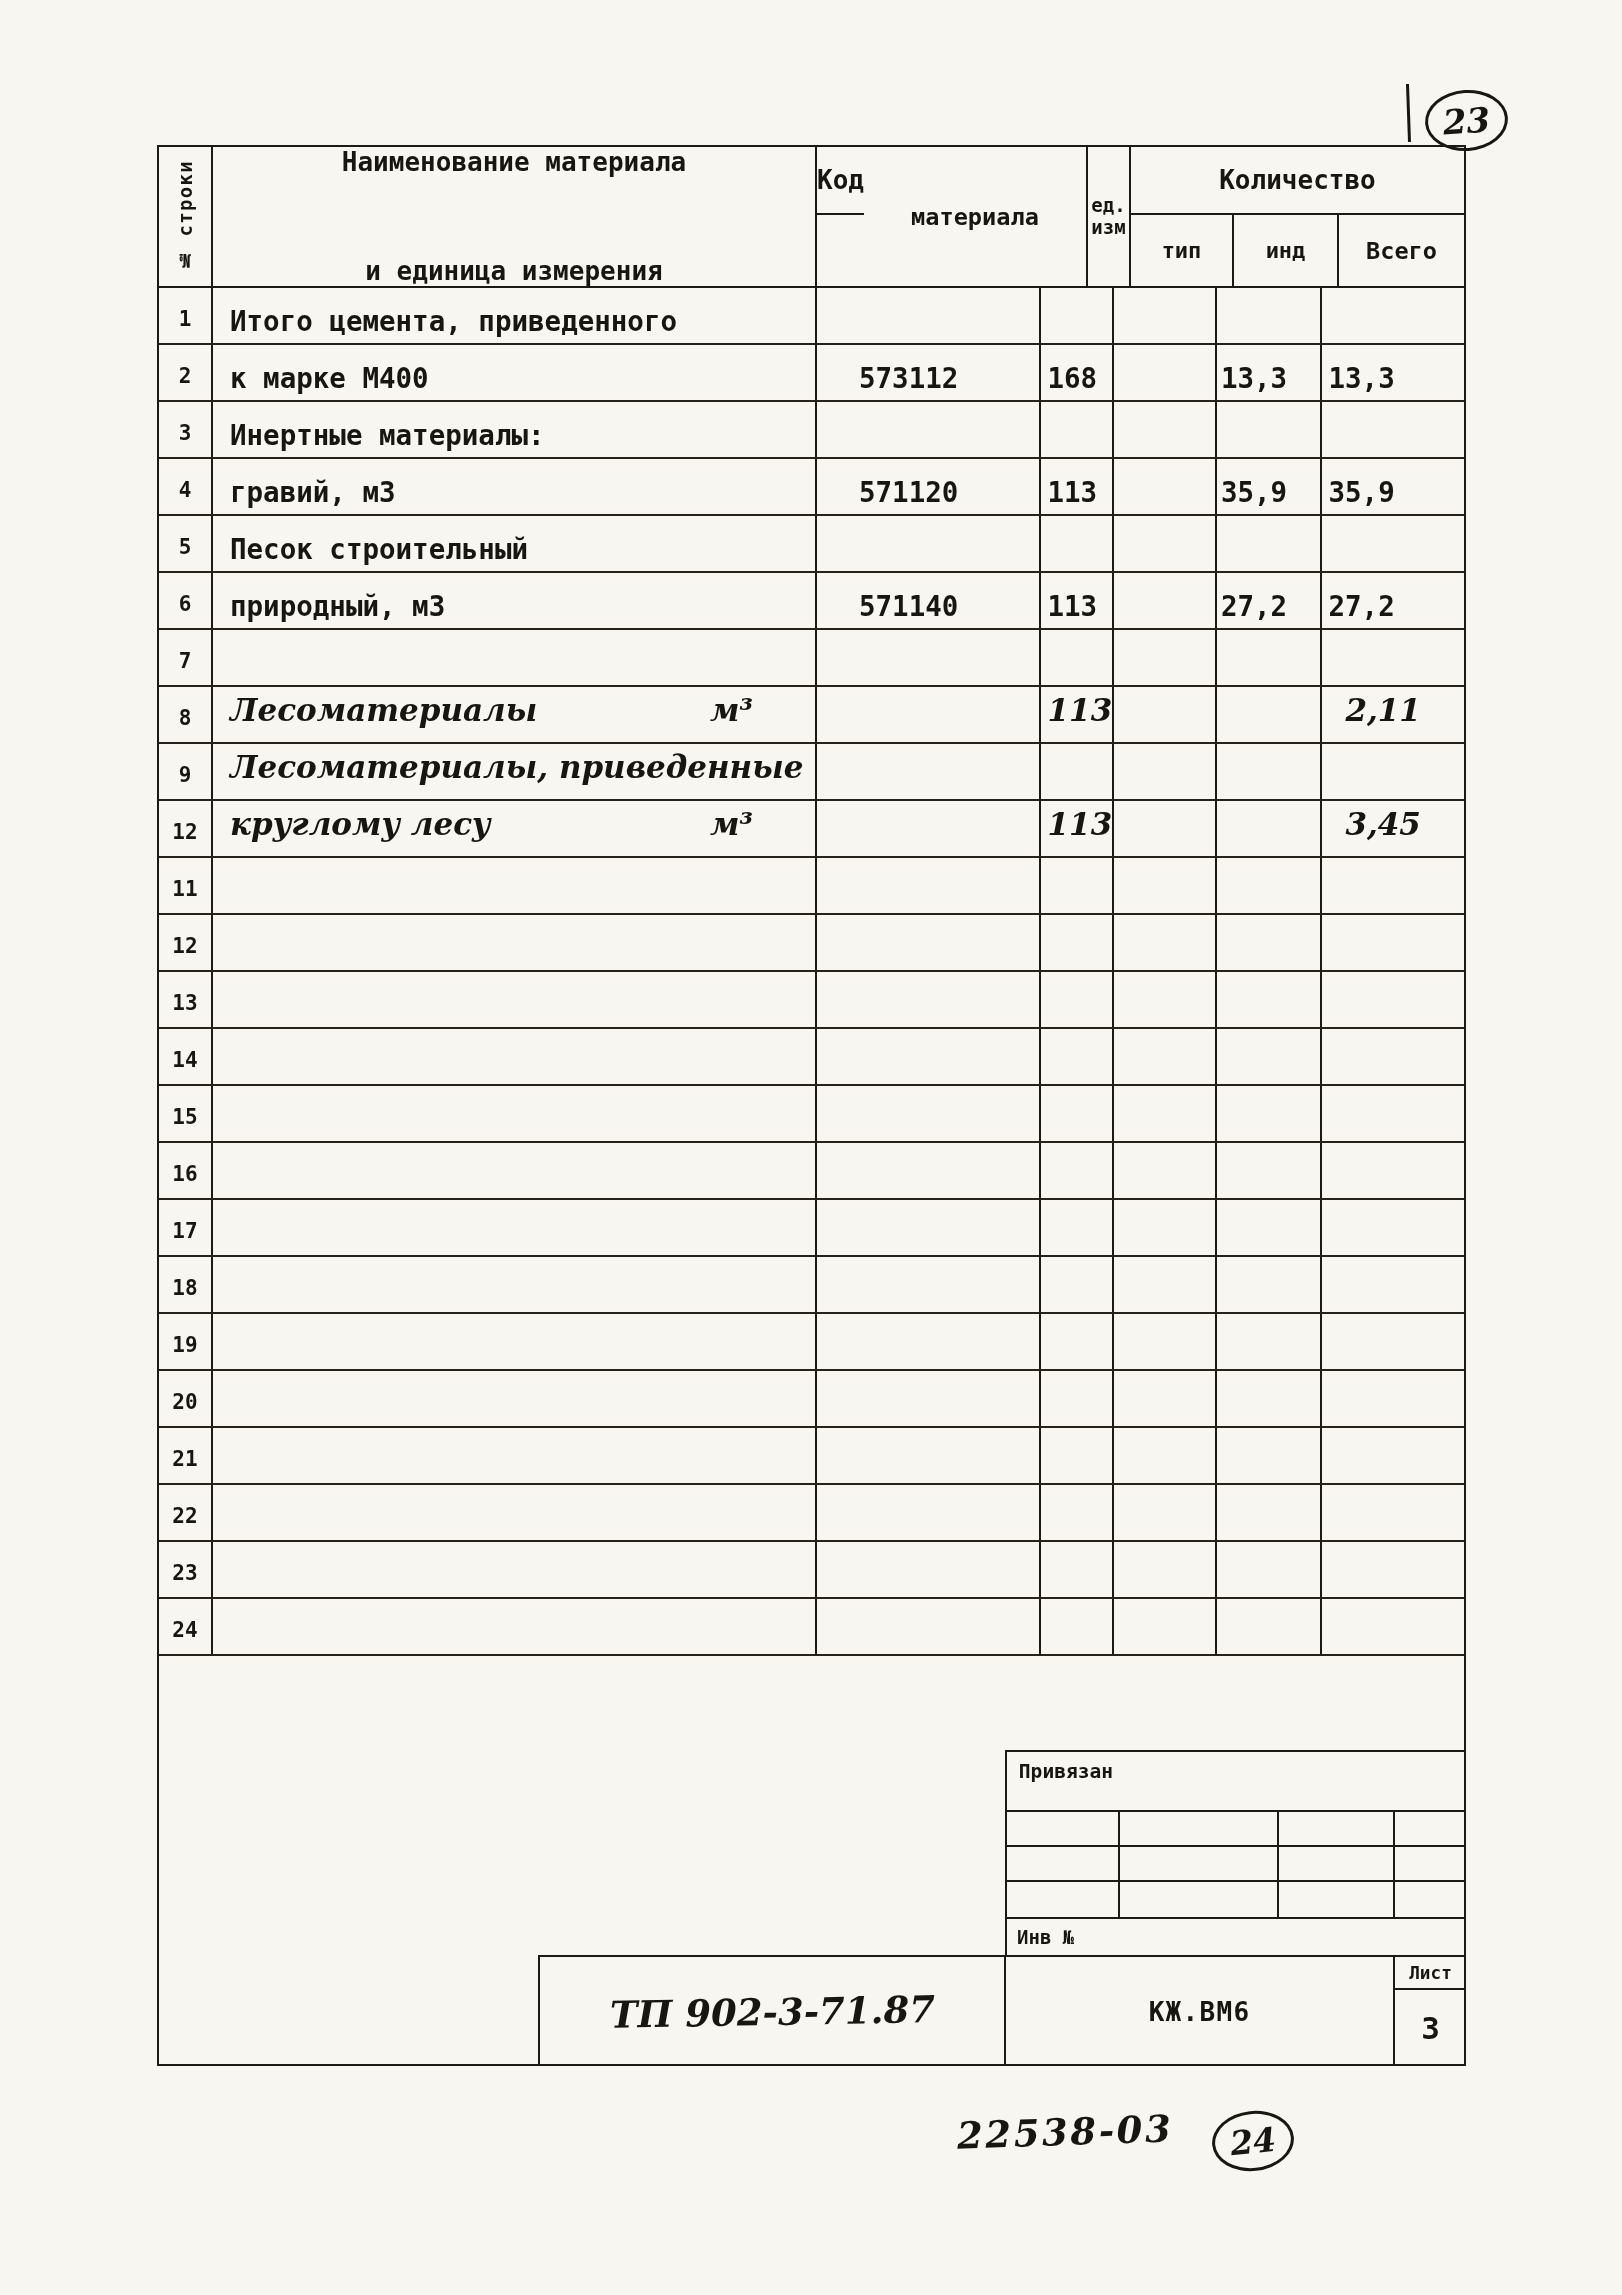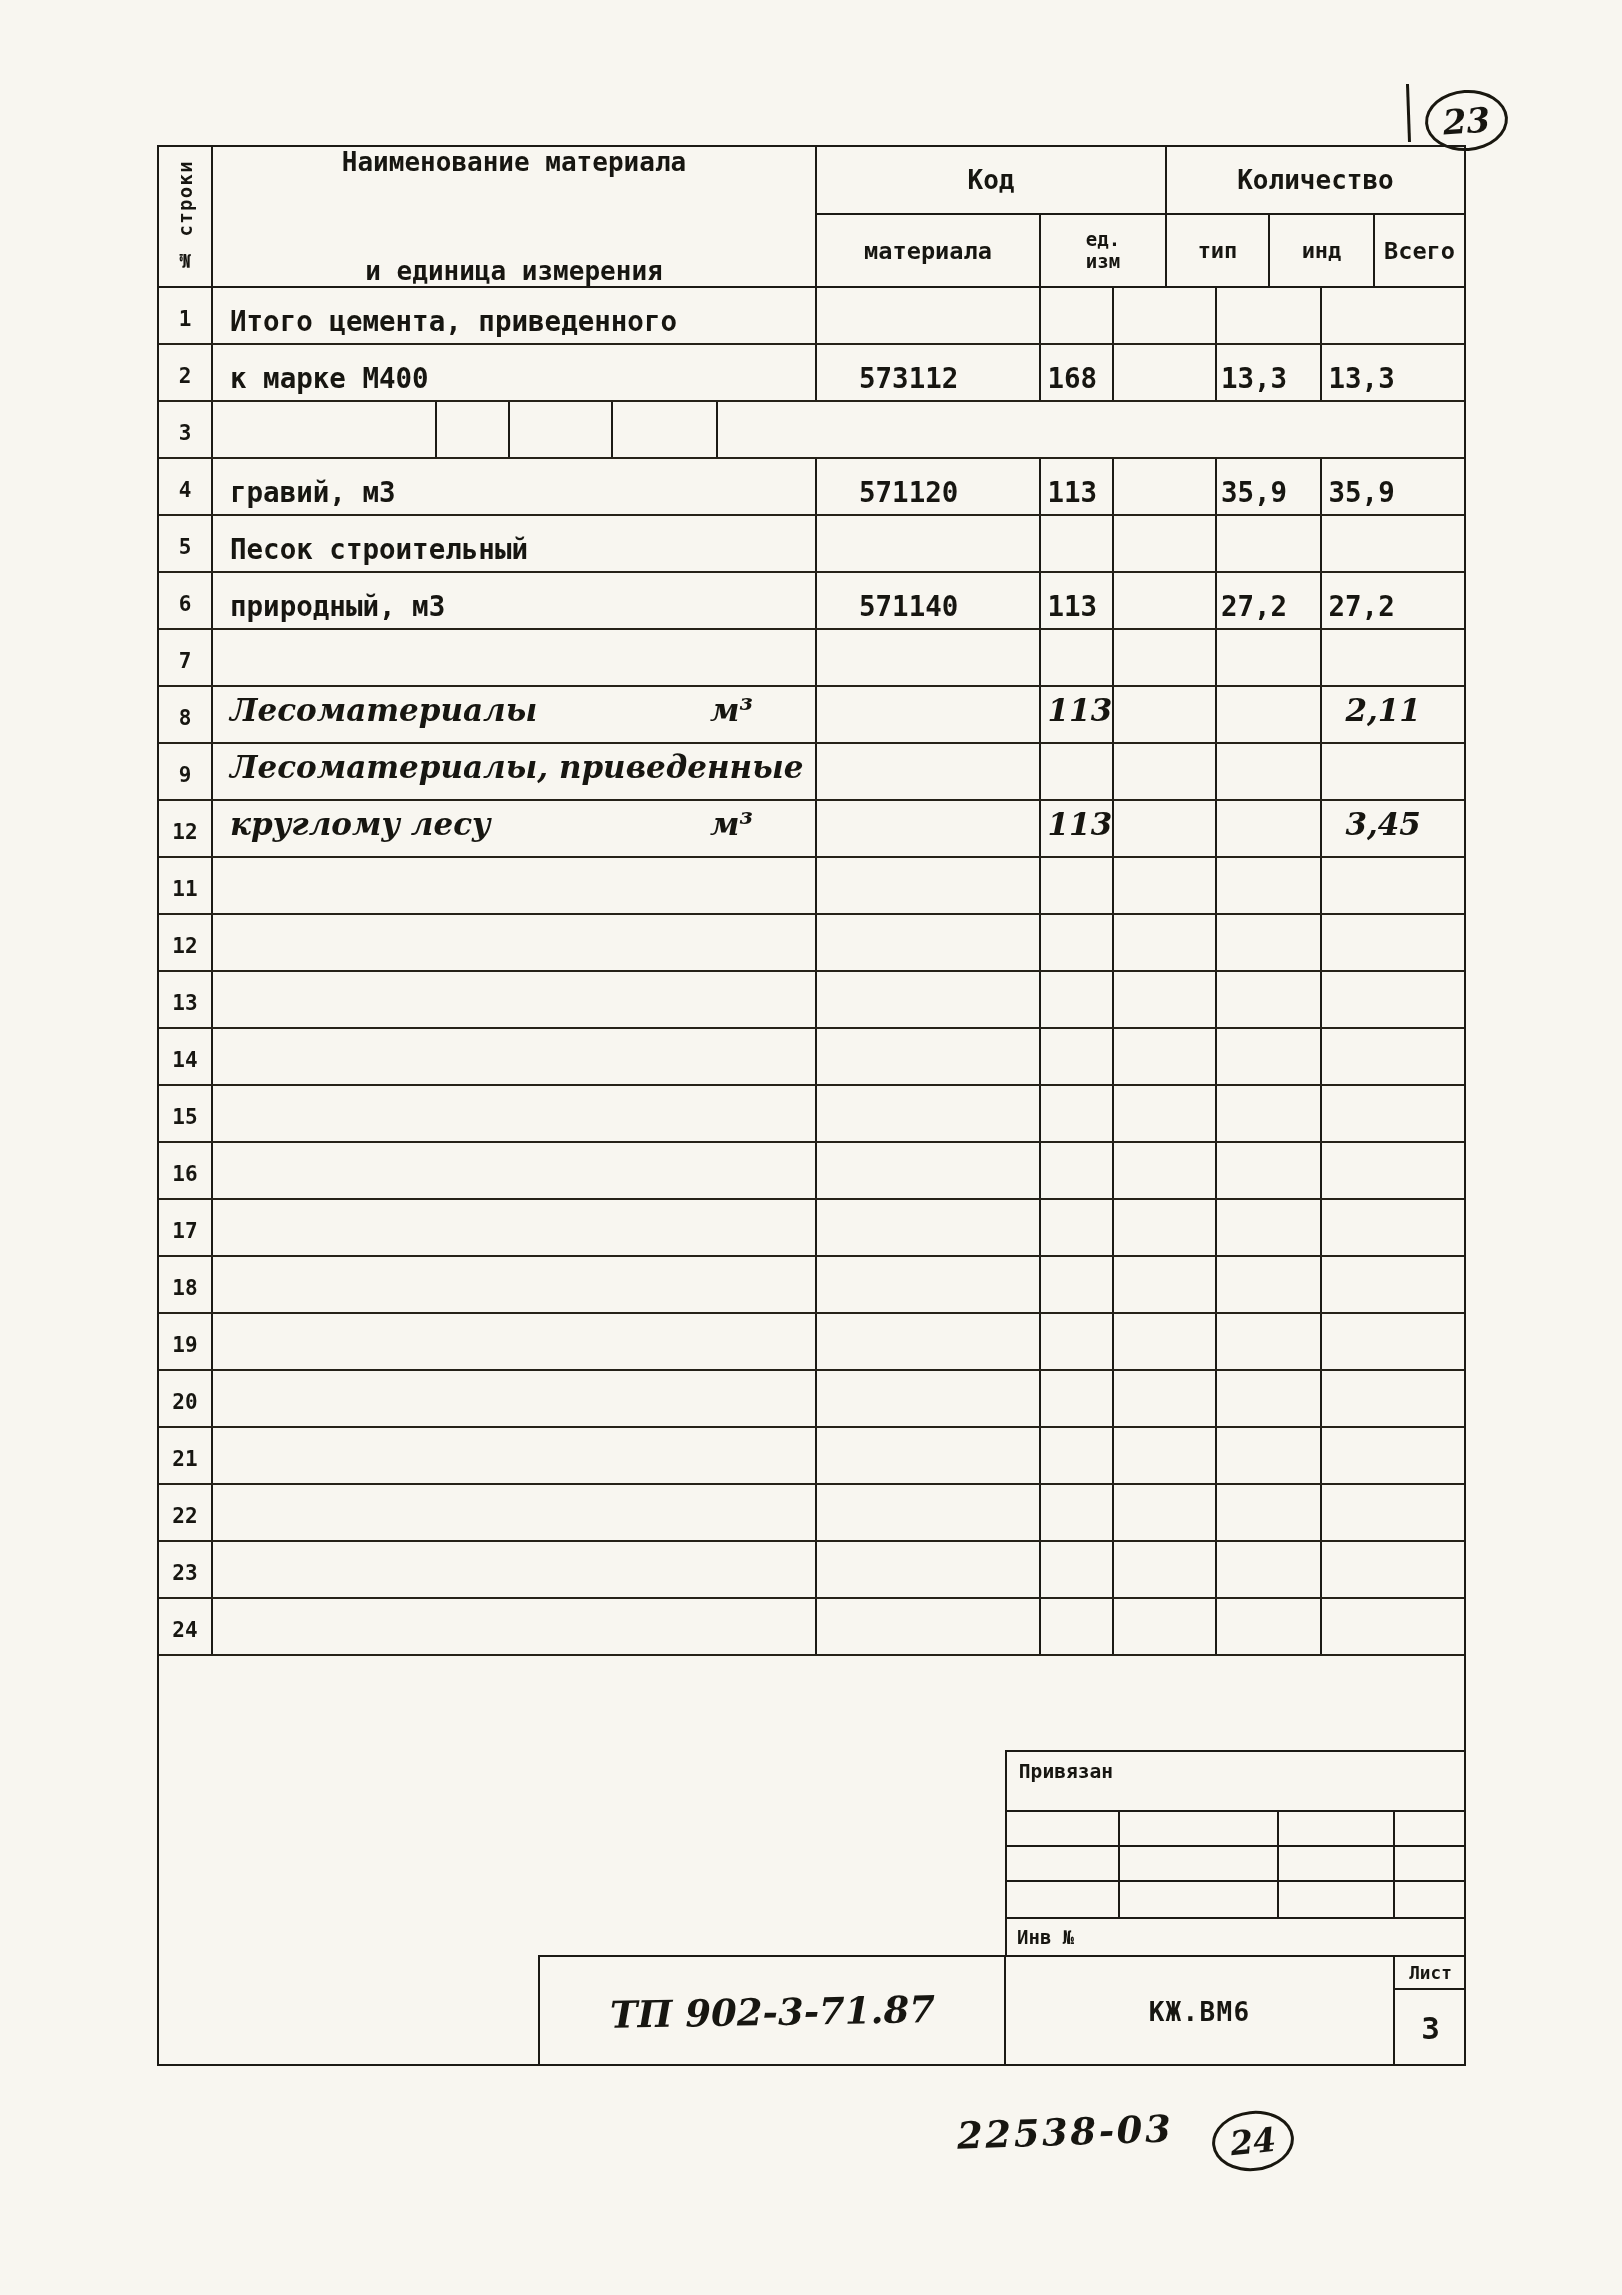--- a/index.html
+++ b/index.html
@@ -7,21 +7,21 @@
   .page{position:relative;width:1623px;height:2295px;overflow:hidden;background:#f8f6f0}
 
   
   .frame{position:absolute;left:157px;top:145px;width:1309px;height:1921px;border:2.6px solid #1c1a15;box-sizing:border-box}
 
   
   .thead{display:flex;width:100%;height:141px;border-bottom:2.6px solid #1c1a15;box-sizing:border-box}
   .h-num{width:54px;border-right:2.6px solid #1c1a15;display:flex;align-items:center;justify-content:center;box-sizing:border-box}
   .vert{writing-mode:vertical-rl;transform:rotate(180deg);font-size:19px;font-weight:700;letter-spacing:1.3px}
   .h-name{width:604px;border-right:2.6px solid #1c1a15;display:flex;flex-direction:column;align-items:center;justify-content:space-between;gap:24px;font-size:26px;font-weight:700;box-sizing:border-box}
-  .h-code{width:350px;border-right:2.6px solid #1c1a15;display:flex;flex-direction:column;box-sizing:border-box}
+  .h-code{width:314px;border-right:2.6px solid #1c1a15;display:flex;flex-direction:row;box-sizing:border-box}
   .h-qty{flex:1;display:flex;flex-direction:column;box-sizing:border-box}
   .h-group{height:68px;border-bottom:2.6px solid #1c1a15;display:flex;align-items:center;justify-content:center;font-size:26px;font-weight:700;box-sizing:border-box}
   .h-subrow{flex:1;display:flex}
   .h-sub{display:flex;align-items:center;justify-content:center;font-weight:700;box-sizing:border-box}
   .h-mat{width:224px;border-right:2.6px solid #1c1a15;font-size:23.6px}
   .h-edizm{flex:1;flex-direction:column;font-size:19px;line-height:1.15}
   .h-tip{width:103px;border-right:2.6px solid #1c1a15;font-size:22px}
   .h-ind{width:105px;border-right:2.6px solid #1c1a15;font-size:22px}
   .h-total{flex:1;font-size:23.6px}
 
@@ -123,20 +123,24 @@
       <span class="nm-unit"></span>
     </div>
     <div class="c c-code">573112</div>
     <div class="c c-unit">168</div>
     <div class="c c-tip"></div>
     <div class="c c-ind">13,3</div>
     <div class="c c-total">13,3</div>
   </div>
         <div class="trow">
     <div class="c c-num">3</div>
+    <div class="c c-name">
+      <span class="nm">Инертные материалы:</span>
+      <span class="nm-unit"></span>
+    </div>
     <div class="c c-code"></div>
     <div class="c c-unit"></div>
     <div class="c c-tip"></div>
     <div class="c c-ind"></div>
     <div class="c c-total"></div>
   </div>
         <div class="trow">
     <div class="c c-num">4</div>
     <div class="c c-name">
       <span class="nm">гравий,  м3</span>

